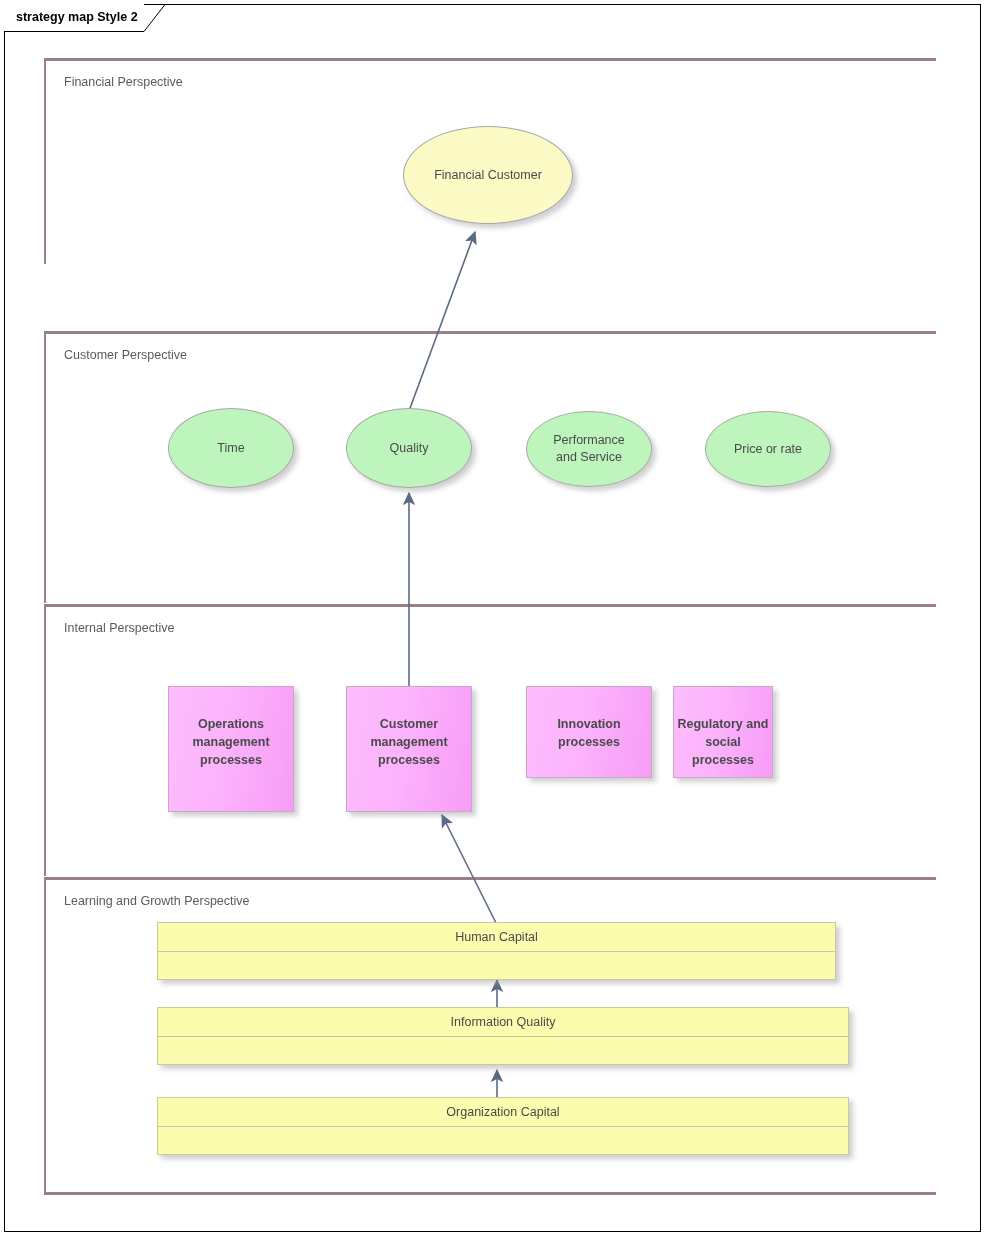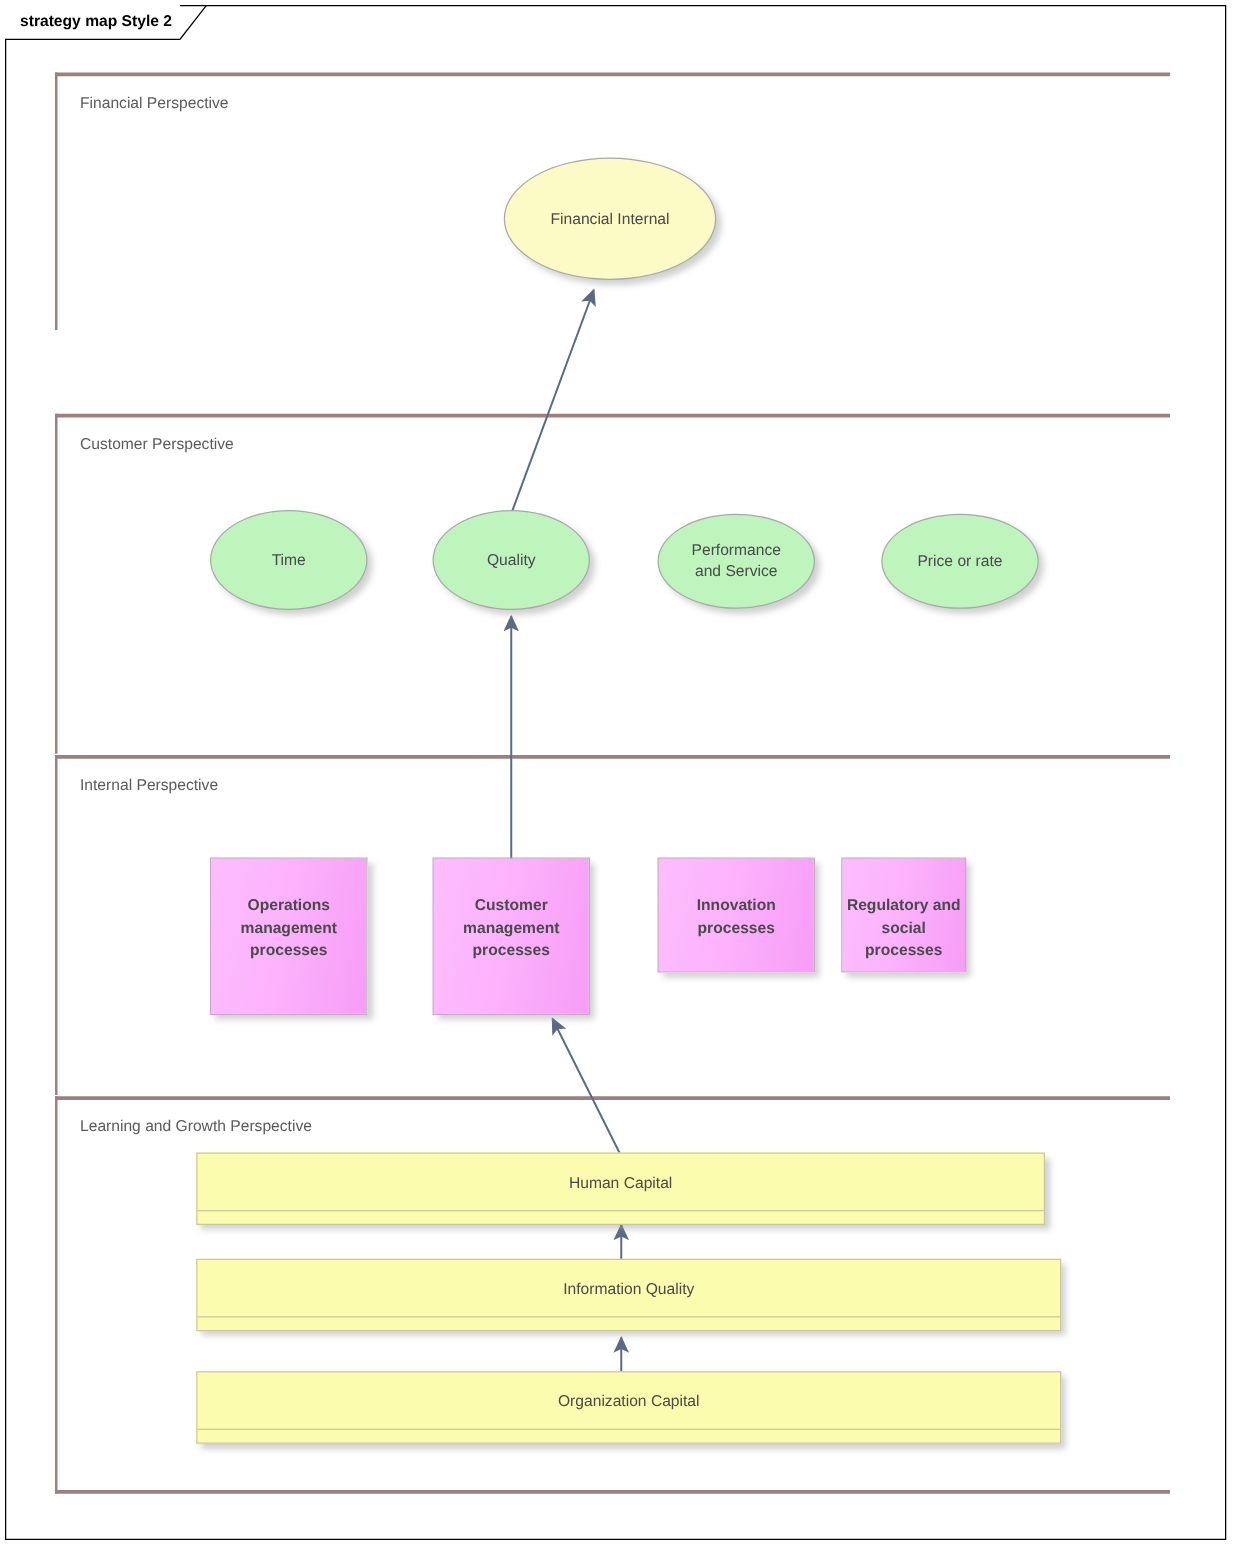--- a/index.html
+++ b/index.html
@@ -129,21 +129,21 @@
   }
 
   .capitalbar {
     position: absolute;
     box-sizing: border-box;
     border: 1px solid #c9c9a0;
     background: #fcfcae;
     box-shadow: 4px 4px 5px rgba(150,150,150,0.45);
   }
   .capitalbar .hdr {
-    height: 46px;
+    height: 29px;
     box-sizing: border-box;
     border-bottom: 1px solid #c9c9a0;
     display: flex;
     align-items: center;
     justify-content: center;
     font-size: 12.5px;
     color: #4a4a4a;
   }
   .capitalbar .body {
     height: 27px;
@@ -200,21 +200,21 @@
     <line x1="409" y1="690" x2="409" y2="493" stroke="#5a6a85" stroke-width="1.6" marker-end="url(#arrowhead)"></line>
 
     <line x1="497" y1="925" x2="442" y2="815" stroke="#5a6a85" stroke-width="1.6" marker-end="url(#arrowhead)"></line>
 
     <line x1="497" y1="1010" x2="497" y2="980" stroke="#5a6a85" stroke-width="1.6" marker-end="url(#arrowhead)"></line>
 
     <line x1="497" y1="1100" x2="497" y2="1070" stroke="#5a6a85" stroke-width="1.6" marker-end="url(#arrowhead)"></line>
   </svg>
 
   <div class="ellipse yellow" style="left:403px;top:126px;width:170px;height:98px;">
-    <span>Financial Internal</span>
+    <span>Financial Customer</span>
   </div>
 
   <div class="ellipse green" style="left:168px;top:408px;width:126px;height:80px;">
     <span>Time</span>
   </div>
   <div class="ellipse green" style="left:346px;top:408px;width:126px;height:80px;">
     <span>Quality</span>
   </div>
   <div class="ellipse green" style="left:526px;top:411px;width:126px;height:76px;">
     <span style="padding:0 28px;">Performance and Service</span>

